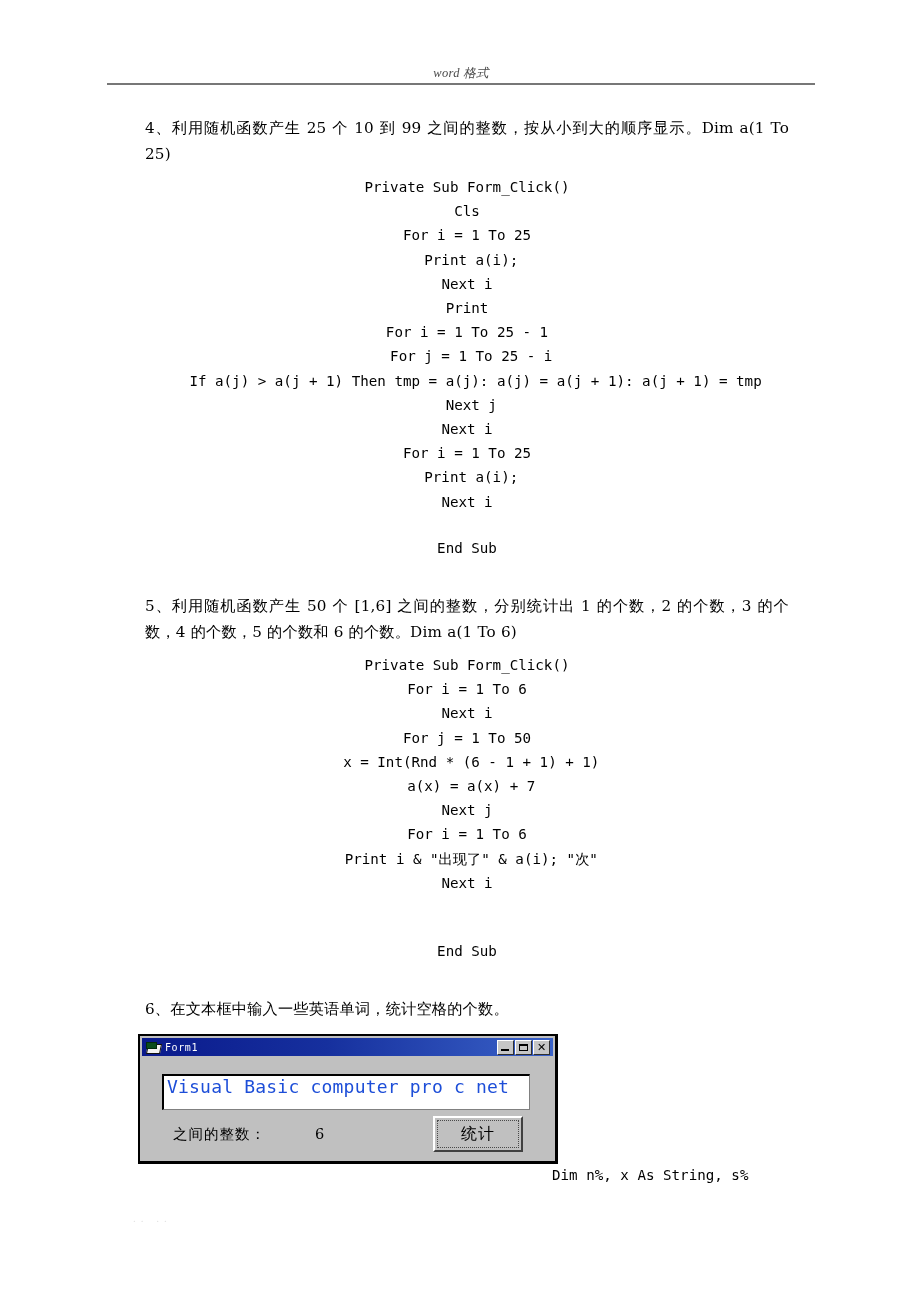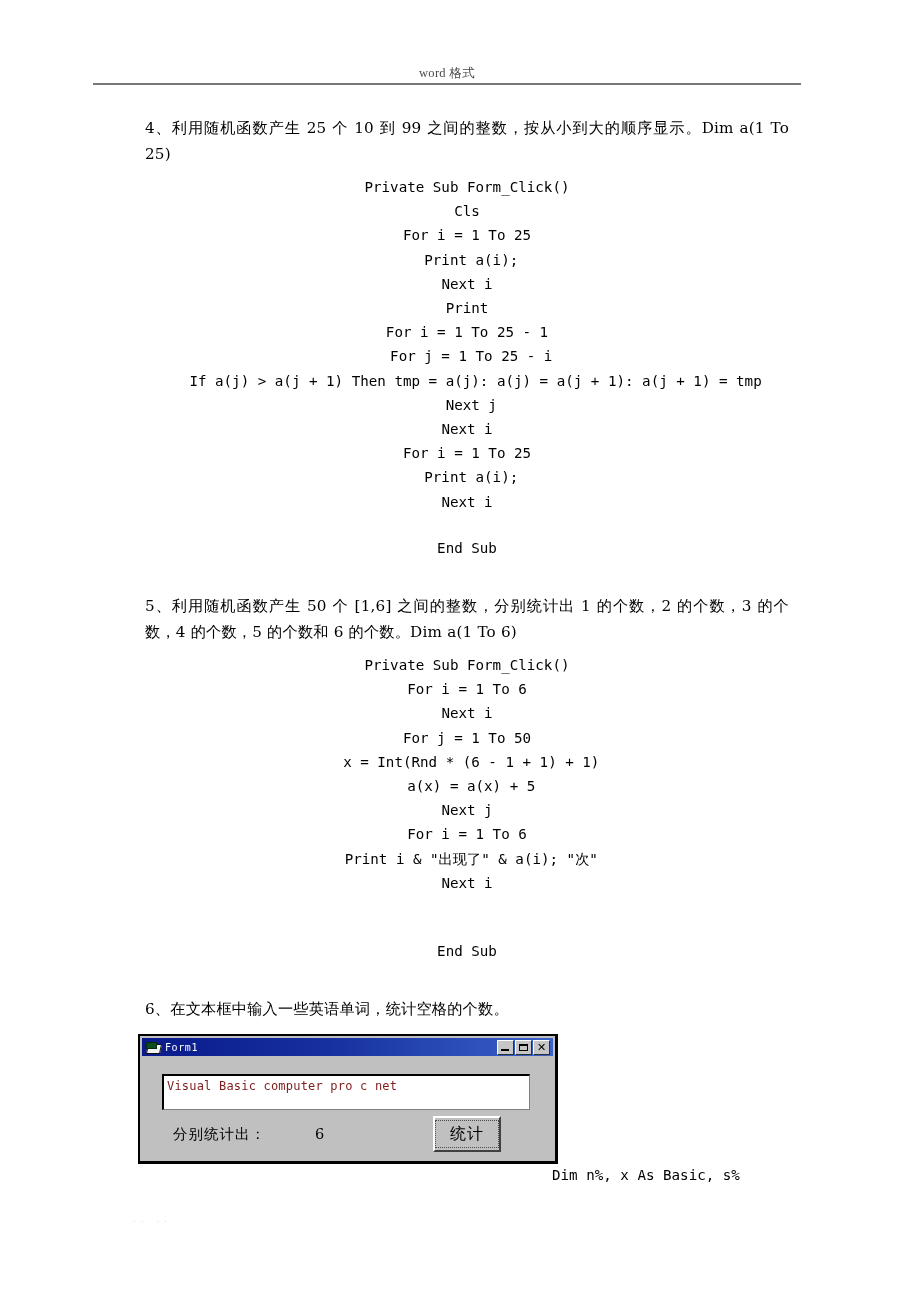--- a/index.html
+++ b/index.html
@@ -20,23 +20,24 @@
     position: absolute;
     left: 0; top: 0;
     width: 920px;
     height: 1302px;
     background: #ffffff;
   }
 
   
   .header-wrap {
     position: absolute;
-    left: 93px;
+    left: 107px;
     top: 66px;
     width: 708px;
+    font-style: italic;
   }
   .header-title {
     text-align: center;
     font-family: "Liberation Serif", serif;
     font-size: 12.5px;
     line-height: 15px;
     color: #4a4a4a;
     letter-spacing: 0.3px;
   }
   .header-rule {
@@ -185,24 +186,24 @@
     border-top: 2px solid #000000;
     border-left: 2px solid #000000;
     border-right: 1px solid #808080;
     border-bottom: 1px solid #808080;
     box-sizing: border-box;
     padding: 1px 0 0 3px;
     overflow: hidden;
   }
   .vb-textbox-text {
     font-family: "DejaVu Sans Mono", "Liberation Mono", monospace;
-    font-size: 12px;
+    font-size: 18px;
     line-height: 19px;
     letter-spacing: 0.2px;
-    color: #7f1d1d;
+    color: #1d4ed8;
     white-space: pre;
   }
 
   .vb-label {
     position: absolute;
     left: 33px;
     top: 88px;
     font-family: "DejaVu Serif", "Liberation Serif", serif;
     font-size: 14.5px;
     line-height: 20px;
@@ -217,21 +218,21 @@
     font-family: "DejaVu Serif", "Liberation Serif", serif;
     font-size: 14.5px;
     line-height: 20px;
     color: #000000;
   }
 
   .vb-button {
     position: absolute;
     left: 293px;
     top: 80px;
-    width: 68px;
+    width: 90px;
     height: 36px;
     background: #c0c0c0;
     border-top: 2px solid #ffffff;
     border-left: 2px solid #ffffff;
     border-right: 2px solid #404040;
     border-bottom: 2px solid #404040;
     box-sizing: border-box;
     display: flex;
     align-items: center;
     justify-content: center;
@@ -304,21 +305,21 @@
     <div class="code">End Sub</div>
 
     <div class="gap-lg"></div>
 
     <p class="para">5、利用随机函数产生 50 个 [1,6] 之间的整数，分别统计出 1 的个数，2 的个数，3 的个数，4 的个数，5 的个数和 6 的个数。Dim a(1 To 6)</p>
     <div class="code">Private Sub Form_Click()</div>
     <div class="code">For i = 1 To 6</div>
     <div class="code">Next i</div>
     <div class="code">For j = 1 To 50</div>
     <div class="code"> x = Int(Rnd * (6 - 1 + 1) + 1)</div>
-    <div class="code"> a(x) = a(x) + 5</div>
+    <div class="code"> a(x) = a(x) + 7</div>
     <div class="code">Next j</div>
     <div class="code">For i = 1 To 6</div>
     <div class="code"> Print i &amp; "出现了" &amp; a(i); "次"</div>
     <div class="code">Next i</div>
     <div class="gap-md"></div>
     <div class="gap-md"></div>
     <div class="code">End Sub</div>
 
     <div class="gap-lg"></div>
 
@@ -345,26 +346,26 @@
         <span class="vb-btn">
             <span class="g-close">✕</span>
           </span>
       </span>
     </div>
 
     <div class="vb-textbox">
       <div class="vb-textbox-text">Visual Basic computer pro c net</div>
     </div>
 
-    <div class="vb-label">分别统计出：</div>
+    <div class="vb-label">之间的整数：</div>
     <div class="vb-count">6</div>
 
     <div class="vb-button">
       <span class="vb-button-inner">统计</span>
     </div>
 
   </div>
 
-  <div class="trailing-code">Dim n%, x As Basic, s%</div>
+  <div class="trailing-code">Dim n%, x As String, s%</div>
 
   <div class="footer">.. ..</div>
 
 </div>
 
 </body></html>

